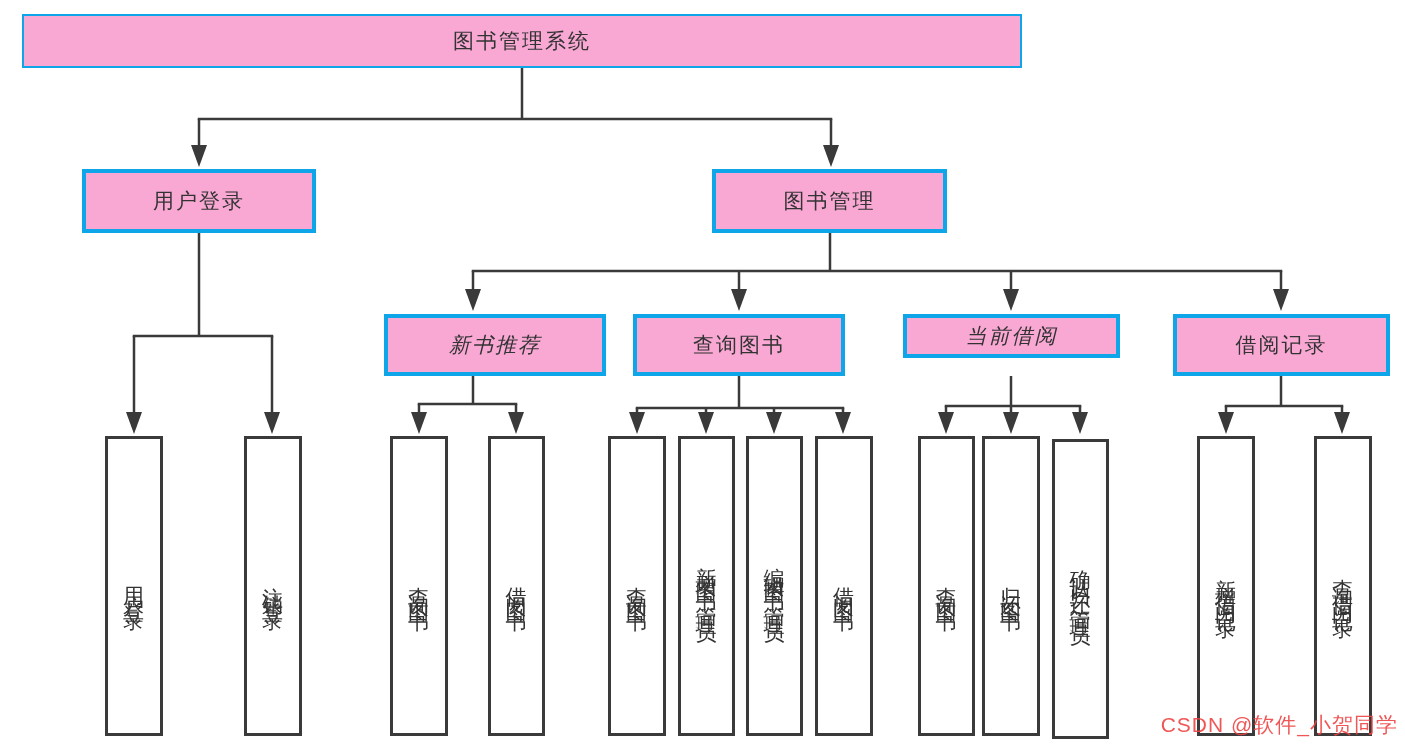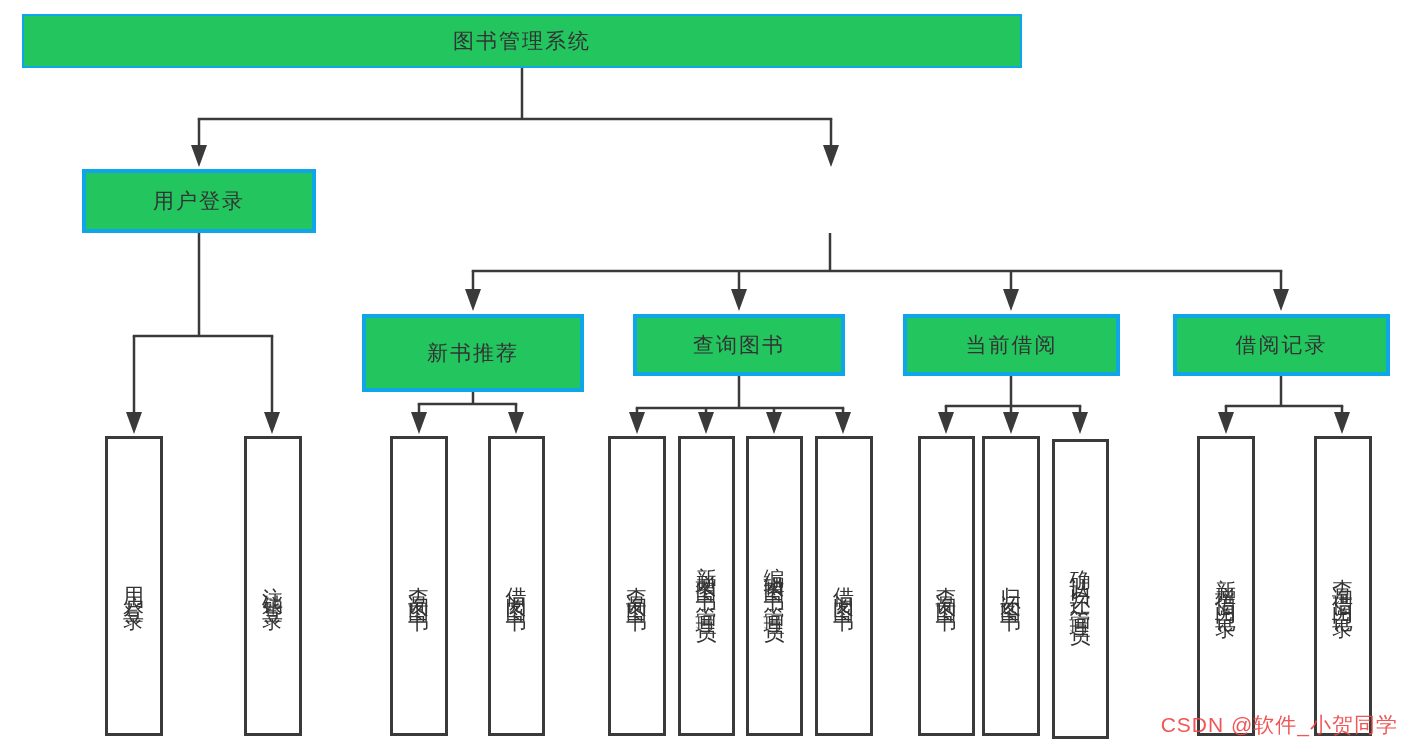--- a/index.html
+++ b/index.html
@@ -14,21 +14,21 @@
   #connectors {
     position: absolute;
     left: 0; top: 0;
     width: 1405px; height: 747px;
     z-index: 1;
   }
   .hbox {
     position: absolute;
     box-sizing: border-box;
     border: 4px solid #0ea5e9;
-    background: #22c55e;
+    background: #f9a8d4;
     display: flex;
     align-items: center;
     justify-content: center;
     font-size: 21px;
     color: #333333;
     letter-spacing: 2px;
     z-index: 2;
   }
   .rootbox { border-width: 2px; }
   .vbox {
@@ -128,24 +128,25 @@
       <polygon points="1003,412 1019,412 1011,434"></polygon>
       <polygon points="1072,412 1088,412 1080,434"></polygon>
       <polygon points="1218,412 1234,412 1226,434"></polygon>
       <polygon points="1334,412 1350,412 1342,434"></polygon>
     </g>
   </svg>
 
   <div class="hbox rootbox" style="left:22px; top:14px; width:1000px; height:54px;">图书管理系统</div>
 
   <div class="hbox" style="left:82px; top:169px; width:234px; height:64px;">用户登录</div>
+  <div class="hbox" style="left:712px; top:169px; width:235px; height:64px;">图书管理</div>
 
-  <div class="hbox" style="left:362px; top:314px; width:222px; height:78px;">新书推荐</div>
+  <div class="hbox" style="left:384px; top:314px; width:222px; height:62px;font-style:italic;">新书推荐</div>
   <div class="hbox" style="left:633px; top:314px; width:212px; height:62px;">查询图书</div>
-  <div class="hbox" style="left:903px; top:314px; width:217px; height:62px;">当前借阅</div>
+  <div class="hbox" style="left:903px; top:314px; width:217px; height:44px;font-style:italic;">当前借阅</div>
   <div class="hbox" style="left:1173px; top:314px; width:217px; height:62px;">借阅记录</div>
 
   <div class="vbox" style="left:105px; top:436px; width:58px; height:300px;">
     <span>用户登录</span>
   </div>
   <div class="vbox" style="left:244px; top:436px; width:58px; height:300px;">
     <span>注销登录</span>
   </div>
 
   <div class="vbox" style="left:390px; top:436px; width:58px; height:300px;">

